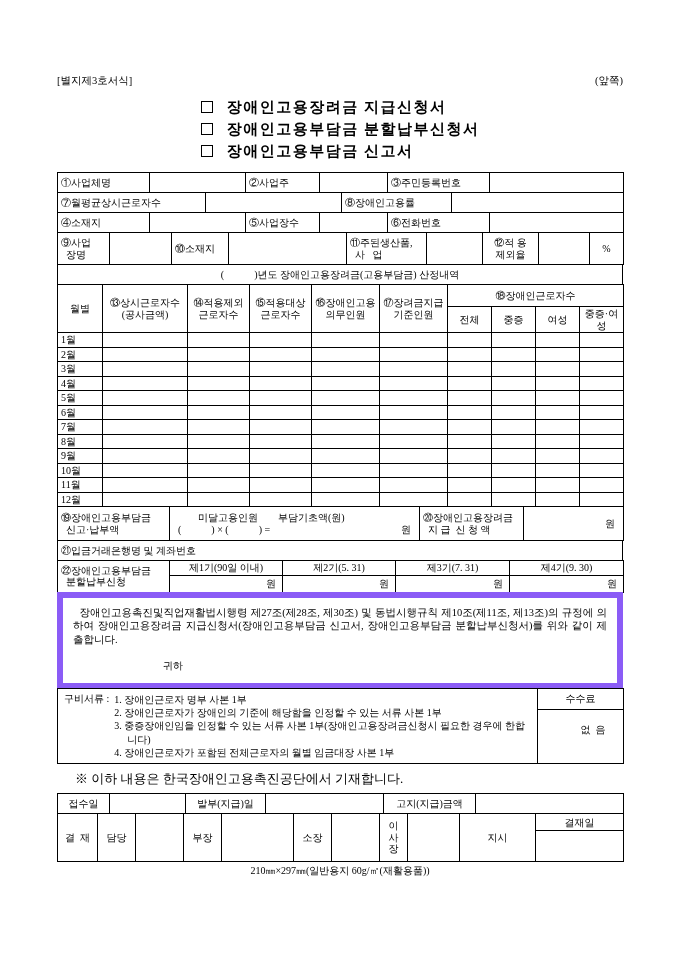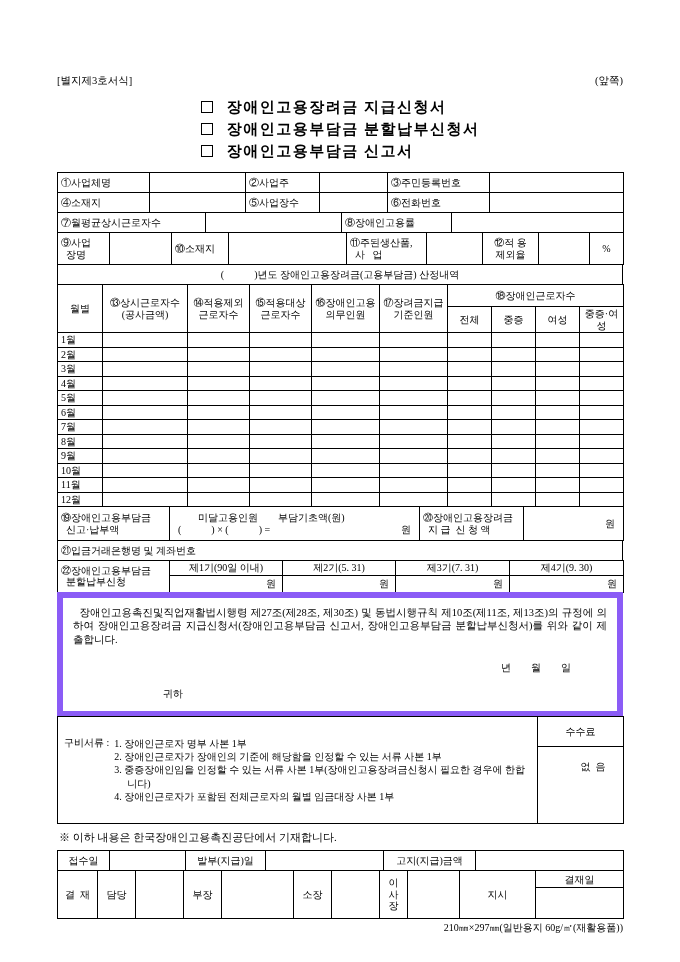--- a/index.html
+++ b/index.html
@@ -21,22 +21,22 @@
   table.tbl { border-collapse:collapse; table-layout:fixed; width:566px; }
   table.tbl td { border:1px solid #000; padding:1px 3px; vertical-align:middle; font-size:10px; line-height:1.15; overflow:hidden; }
   .pre { white-space:pre-wrap; }
   .ctr { text-align:center; }
   .rgt { text-align:right; }
   .calc-head td { text-align:center; font-size:9.5px; padding:1px 1px; }
   [data-name="calc-months-body"] td { height:14px; padding:0 3px; }
   .doc-item { padding-left:13px; text-indent:-13px; line-height:1.32; font-size:10px; }
   .decl { border:6px solid #8b5cf6; padding:8px 10px 10px 10px; }
   .decl-body { font-size:10.5px; line-height:1.32; text-align:justify; }
-  .note-line { margin:6px 0 5px 2px; font-size:11px; }
-  .footer-note { width:566px; text-align:right; margin-top:2px; font-size:10px; }
+  .note-line { margin:6px 0 5px 18px; font-size:13px; }
+  .footer-note { width:566px; text-align:center; margin-top:2px; font-size:10px; }
 </style>
 </head>
 <body>
 
 <div class="page" data-name="form-page">
 
   <div class="top-row" data-name="page-header">
     <span data-name="form-code">[별지제3호서식]</span>
     <span data-name="side-label">(앞쪽)</span>
   </div>
@@ -72,54 +72,54 @@
         <td data-name="business-name-label">①사업체명</td>
         <td data-name="business-name-value"></td>
         <td data-name="owner-label">②사업주</td>
         <td data-name="owner-value"></td>
         <td data-name="resident-no-label">③주민등록번호</td>
         <td data-name="resident-no-value"></td>
       </tr>
     </tbody>
       </table>
 
+    <table class="tbl" data-name="info-row-3">
+      <colgroup>
+          <col style="width:148px">
+          <col style="width:136px">
+          <col style="width:110px">
+          <col style="width:172px">
+        </colgroup>
+      <tbody>
+          <tr style="height:20px">
+        <td data-name="avg-workers-label">⑦월평균상시근로자수</td>
+        <td data-name="avg-workers-value"></td>
+        <td data-name="employment-rate-label">⑧장애인고용률</td>
+        <td data-name="employment-rate-value"></td>
+      </tr>
+    </tbody>
+      </table>
+
     <table class="tbl" data-name="info-row-2">
       <colgroup>
           <col style="width:92px">
           <col style="width:96px">
           <col style="width:74px">
           <col style="width:68px">
           <col style="width:102px">
           <col style="width:134px">
         </colgroup>
       <tbody>
           <tr style="height:20px">
         <td data-name="address-label">④소재지</td>
         <td data-name="address-value"></td>
         <td data-name="workplace-count-label">⑤사업장수</td>
         <td data-name="workplace-count-value"></td>
         <td data-name="phone-label">⑥전화번호</td>
         <td data-name="phone-value"></td>
-      </tr>
-    </tbody>
-      </table>
-
-    <table class="tbl" data-name="info-row-3">
-      <colgroup>
-          <col style="width:148px">
-          <col style="width:136px">
-          <col style="width:110px">
-          <col style="width:172px">
-        </colgroup>
-      <tbody>
-          <tr style="height:20px">
-        <td data-name="avg-workers-label">⑦월평균상시근로자수</td>
-        <td data-name="avg-workers-value"></td>
-        <td data-name="employment-rate-label">⑧장애인고용률</td>
-        <td data-name="employment-rate-value"></td>
       </tr>
     </tbody>
       </table>
 
     <table class="tbl" data-name="info-row-4">
       <colgroup>
           <col style="width:52px">
           <col style="width:62px">
           <col style="width:57px">
           <col style="width:118px">
@@ -396,32 +396,31 @@
         <td class="rgt" style="padding-right:6px;" data-name="installment-amount-1"><span data-name="won-label">원</span></td>
         <td class="rgt" style="padding-right:6px;" data-name="installment-amount-2"><span data-name="won-label">원</span></td>
         <td class="rgt" style="padding-right:6px;" data-name="installment-amount-3"><span data-name="won-label">원</span></td>
         <td class="rgt" style="padding-right:6px;" data-name="installment-amount-4"><span data-name="won-label">원</span></td>
       </tr>
     </tbody>
       </table>
 
     <div class="decl" style="width:566px;" data-name="declaration-section">
       <p class="decl-body pre" data-name="declaration-body">  장애인고용촉진및직업재활법시행령 제27조(제28조, 제30조) 및 동법시행규칙 제10조(제11조, 제13조)의 규정에 의하여 장애인고용장려금 지급신청서(장애인고용부담금 신고서, 장애인고용부담금 분할납부신청서)를 위와 같이 제출합니다.</p>
-      <div class="pre rgt" style="padding-right:36px; margin-top:14px;" data-name="declaration-date">년        월        일</div>
       <div style="margin-top:12px; padding-left:90px;" data-name="declaration-recipient">귀하</div>
     </div>
 
     <table class="tbl" data-name="documents-table">
       <colgroup>
           <col style="width:480px">
           <col style="width:86px">
         </colgroup>
       <tbody>
           <tr>
-        <td rowspan="2" style="vertical-align:top; padding:20px 6px;" data-name="documents-cell">
+        <td rowspan="2" style="vertical-align:top; padding:4px 6px;" data-name="documents-cell">
           <div style="display:flex;" data-name="documents-list">
             <span style="flex:0 0 auto; margin-right:5px;" data-name="documents-prefix">구비서류 :</span>
             <div style="flex:1;">
               <div class="doc-item" data-name="document-item-1">1. 장애인근로자 명부 사본 1부</div>
               <div class="doc-item" data-name="document-item-2">2. 장애인근로자가 장애인의 기준에 해당함을 인정할 수 있는 서류 사본 1부</div>
               <div class="doc-item" data-name="document-item-3">3. 중증장애인임을 인정할 수 있는 서류 사본 1부(장애인고용장려금신청시 필요한 경우에 한합니다)</div>
               <div class="doc-item" data-name="document-item-4">4. 장애인근로자가 포함된 전체근로자의 월별 임금대장 사본 1부</div>
             </div>
           </div>
         </td>

